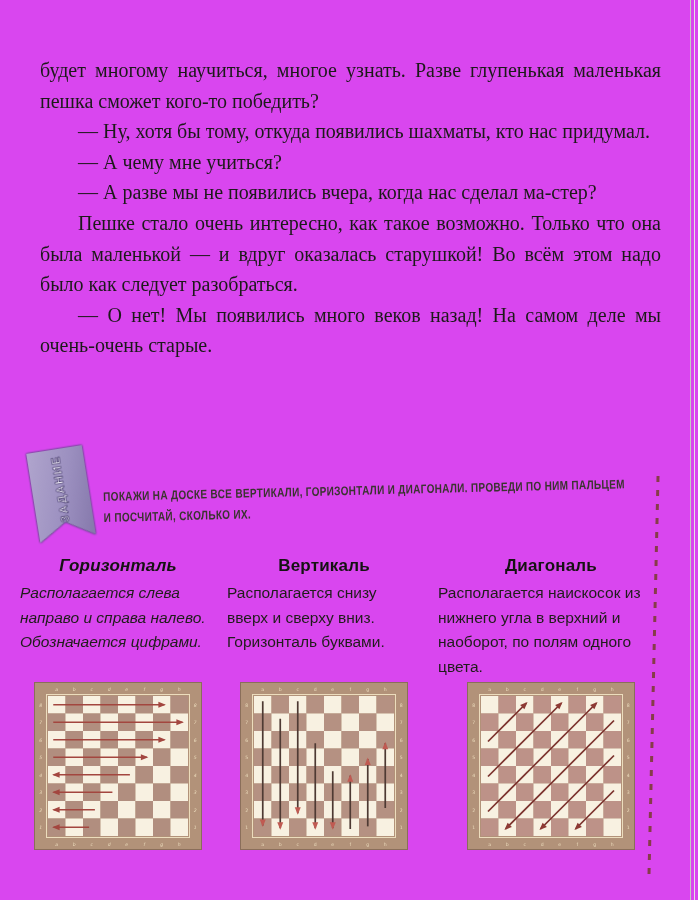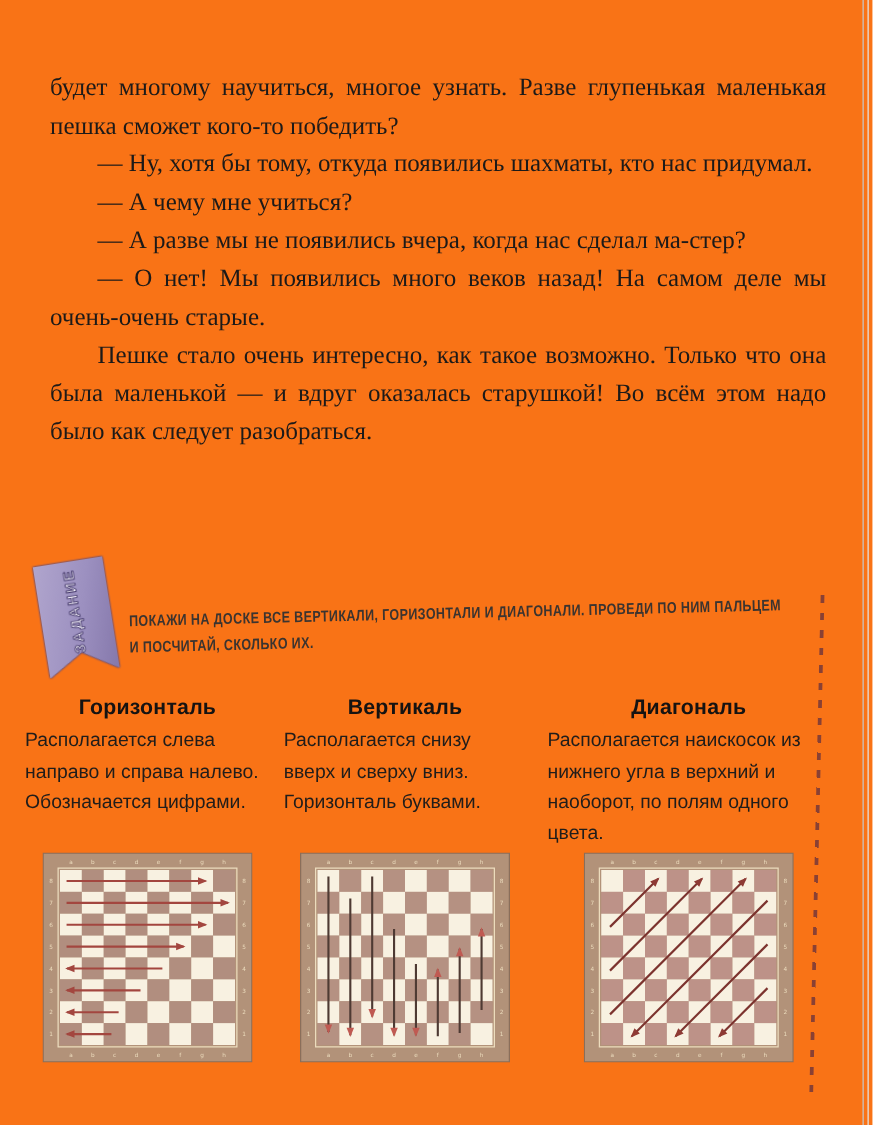--- a/index.html
+++ b/index.html
@@ -1,16 +1,16 @@
 <!DOCTYPE html>
 <html><head>
 <meta charset="utf-8">
 <style>
   html,body{margin:0;padding:0;background:#ffffff;}
-  .page{position:relative;width:698px;height:900px;background:#f97316;overflow:hidden;
+  .page{position:relative;width:698px;height:900px;background:#d946ef;overflow:hidden;
         font-family:"Liberation Serif", serif;color:#1c1a19;}
 
   
   .bodytext{position:absolute;left:40px;top:55px;width:621px;
             font-size:20px;line-height:30.6px;text-align:justify;}
   .bodytext p{margin:0;}
   .bodytext p.ind{text-indent:38px;}
 
   
   .ribbon-wrap{position:absolute;left:33px;top:449px;width:56px;height:90px;
@@ -27,21 +27,21 @@
 
   .tasktext{position:absolute;left:103px;top:487px;width:660px;
             font-family:"Liberation Sans",sans-serif;font-weight:bold;
             font-size:12.5px;line-height:21px;letter-spacing:0.4px;color:#3b3430;
             transform:rotate(-1.4deg) scaleX(0.8);transform-origin:left top;}
 
   
   .cols{position:absolute;top:556px;left:0;width:698px;
         font-family:"Liberation Sans",sans-serif;}
   .col{position:absolute;top:0;}
-  .col.c1{left:20px;width:196px;}
+  .col.c1{left:20px;width:196px;font-style:italic;}
   .col.c2{left:227px;width:194px;}
   .col.c3{left:438px;width:226px;}
   .col h3{margin:0 0 5px 0;font-size:17px;text-align:center;color:#151312;letter-spacing:0.2px;}
   .col .desc{margin:0 0 3px 0;min-height:98px;font-size:15.5px;line-height:24.5px;
              color:#201d1b;}
   .board{display:block;margin:0 auto;}
 
   
   .dashline{position:absolute;left:652px;top:476px;width:2.6px;height:400px;
             background:repeating-linear-gradient(to bottom,#7d3b37 0 6px,transparent 6px 14px);
@@ -52,22 +52,22 @@
 </head>
 <body>
 
 <div class="page">
 
   <div class="bodytext">
       <p class="">будет многому научиться, многое узнать. Разве глупенькая маленькая пешка сможет кого-то победить?</p>
       <p class="ind">— Ну, хотя бы тому, откуда появились шахматы, кто нас придумал.</p>
       <p class="ind">— А чему мне учиться?</p>
       <p class="ind">— А разве мы не появились вчера, когда нас сделал ма-стер?</p>
+      <p class="ind">Пешке стало очень интересно, как такое возможно. Только что она была маленькой — и вдруг оказалась старушкой! Во всём этом надо было как следует разобраться.</p>
       <p class="ind">— О нет! Мы появились много веков назад! На самом деле мы очень-очень старые.</p>
-      <p class="ind">Пешке стало очень интересно, как такое возможно. Только что она была маленькой — и вдруг оказалась старушкой! Во всём этом надо было как следует разобраться.</p>
     </div>
 
   <div class="ribbon-wrap">
     <div class="ribbon">
       <span>ЗАДАНИЕ</span>
     </div>
   </div>
 
   <div class="tasktext">ПОКАЖИ НА ДОСКЕ ВСЕ ВЕРТИКАЛИ, ГОРИЗОНТАЛИ И ДИАГОНАЛИ. ПРОВЕДИ ПО НИМ ПАЛЬЦЕМ И ПОСЧИТАЙ, СКОЛЬКО ИХ.</div>
 

